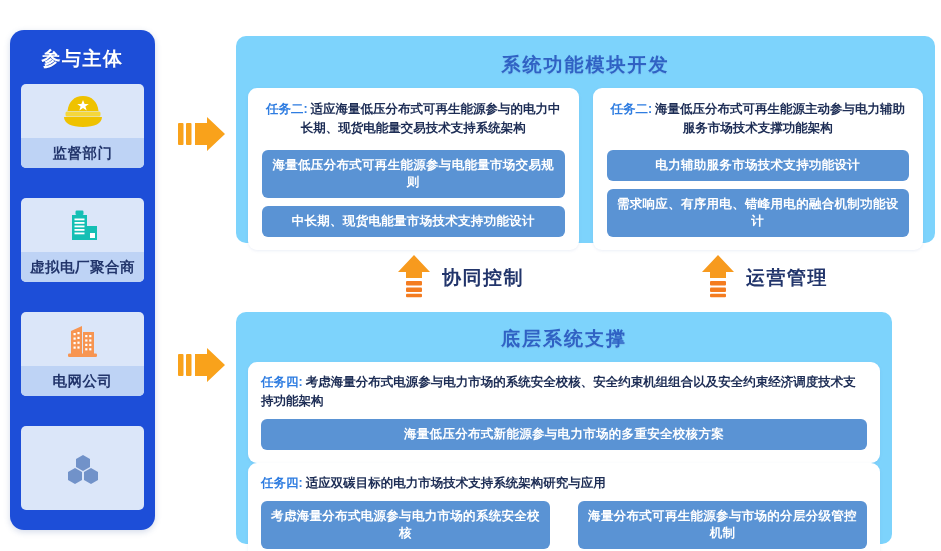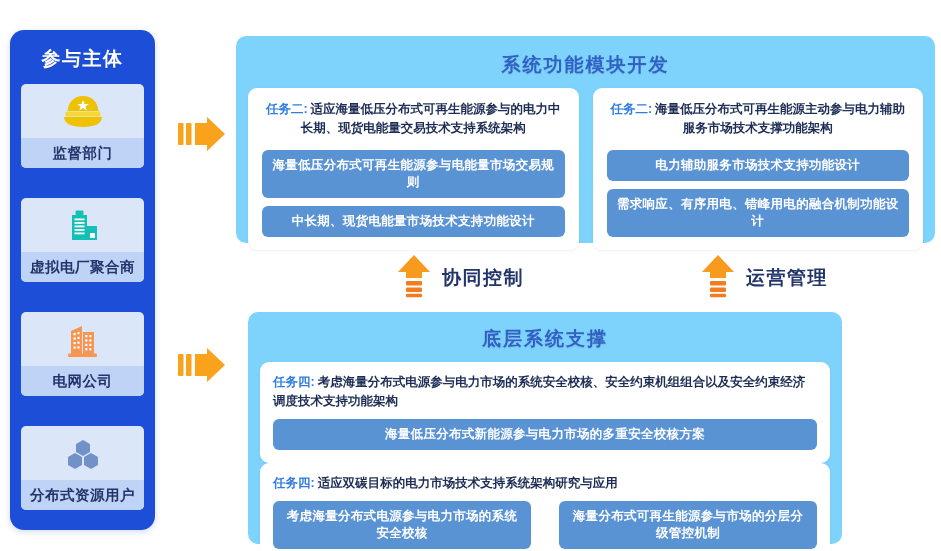--- a/index.html
+++ b/index.html
@@ -86,23 +86,23 @@
     box-sizing: border-box;
   }
   #panel-top {
     left: 236px;
     top: 36px;
     width: 699px;
     height: 207px;
     padding: 10px 12px 12px 12px;
   }
   #panel-bottom {
-    left: 248px;
+    left: 236px;
     top: 312px;
-    width: 594px;
+    width: 656px;
     height: 232px;
     padding: 8px 12px 12px 12px;
   }
   .panel-title {
     text-align: center;
     font-size: 19px;
     font-weight: bold;
     color: #2f62c4;
     letter-spacing: 2px;
     margin: 6px 0 10px 0;
@@ -261,21 +261,20 @@
   </div>
 
   <div class="side-card">
     <div class="side-card-icon">
       <svg width="52" height="42" viewBox="0 0 52 42">
         <polygon points="26,8 33,12 33,20 26,24 19,20 19,12" fill="#7192c9"></polygon>
         <polygon points="18,21 25,25 25,33 18,37 11,33 11,25" fill="#7192c9"></polygon>
         <polygon points="34,21 41,25 41,33 34,37 27,33 27,25" fill="#7192c9"></polygon>
       </svg>
     </div>
-    <div class="side-card-label">分布式资源用户</div>
   </div>
 </div>
 
 <div class="flow-arrow" id="flow-arrow-1">
   <svg width="52" height="42" viewBox="0 0 52 42">
     <rect x="2" y="10" width="5.5" height="22" rx="1" fill="#f9a21b"></rect>
     <rect x="10" y="10" width="5.5" height="22" rx="1" fill="#f9a21b"></rect>
     <path d="M19 10 L31 10 L31 4 L49 21 L31 38 L31 32 L19 32 Z" fill="#f9a21b"></path>
   </svg>
 </div>

